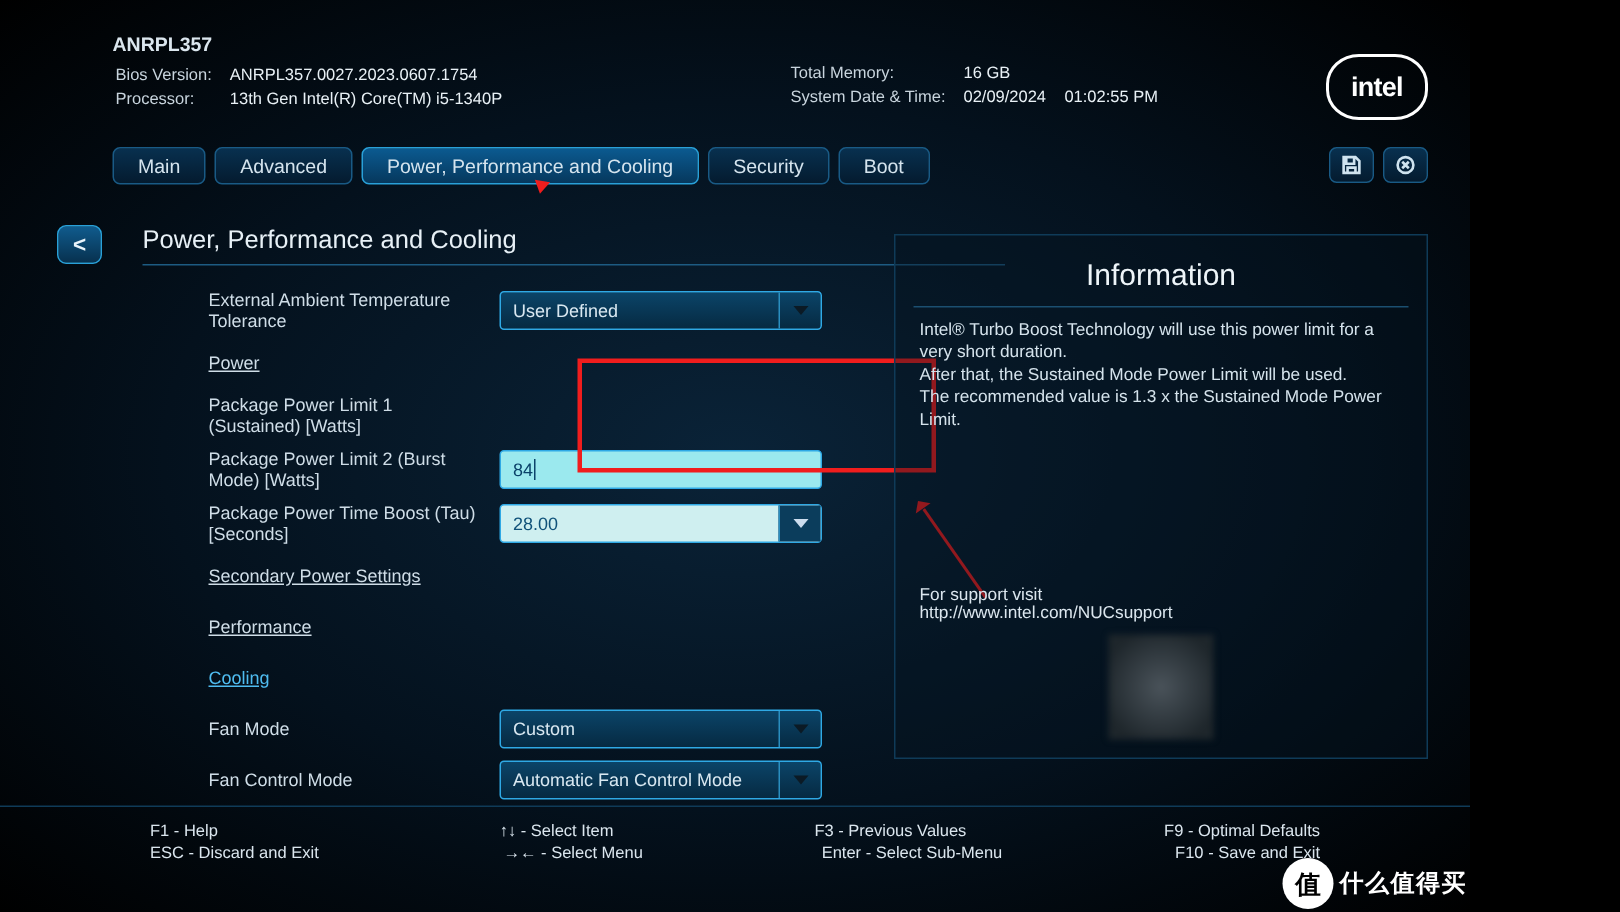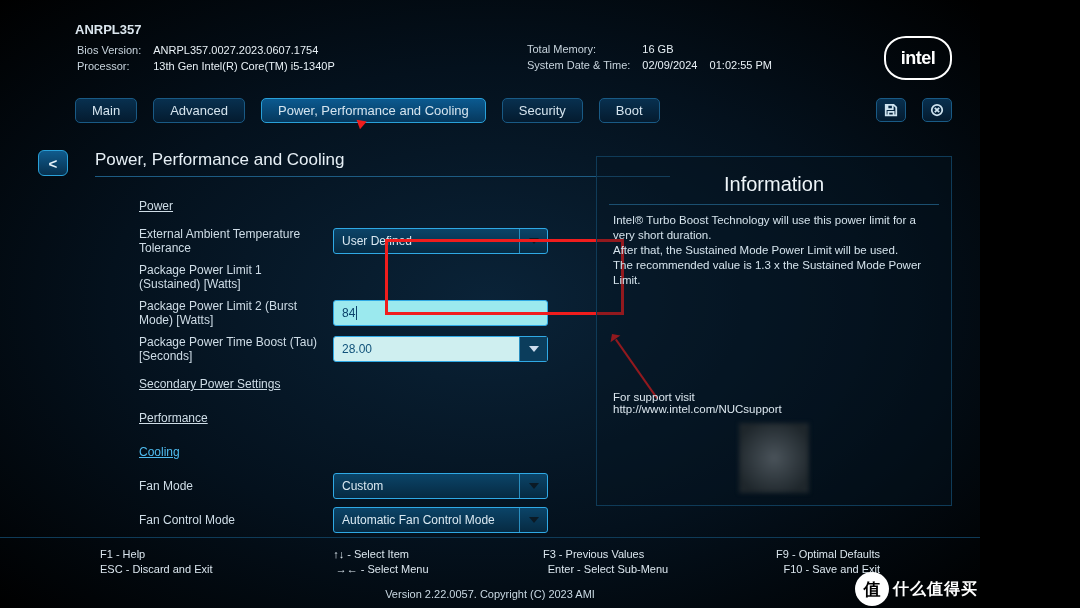--- a/index.html
+++ b/index.html
@@ -9,21 +9,21 @@
   
   .hdr { position:absolute; top:22px; left:75px; right:0; font-size:11px; }
   .hdr .product { font-size:13px; font-weight:bold; margin-bottom:4px; }
   .hdr table td { padding:1px 10px 1px 0; white-space:nowrap; }
   .hdr .lbl { color:#c8d4dd; }
   .hdr .val { color:#e9f1f6; }
   .hdr .col2 { position:absolute; left:450px; top:18px; }
   .logo { position:absolute; top:36px; right:28px; width:68px; height:44px; border:2px solid #fff; border-radius:22px/20px; display:flex; align-items:center; justify-content:center; font-family:Arial; font-weight:bold; color:#fff; font-size:18px; letter-spacing:-0.5px; }
 
   
-  .nav { position:absolute; top:96px; left:75px; right:28px; height:28px; display:flex; gap:16px; align-items:center;justify-content:center; }
+  .nav { position:absolute; top:96px; left:75px; right:28px; height:28px; display:flex; gap:6px; align-items:center;justify-content:center; }
   .tab { background:linear-gradient(#08304f,#041b2f); border:1px solid #195a85; border-radius:5px; padding:4px 16px; font-size:13px; color:#d5e4ee; cursor:pointer; white-space:nowrap; }
   .tab.active { background:linear-gradient(#0b5a90,#06385d); border-color:#29a0d8; }
   .nav-spacer { flex:1; }
   .iconbtn { width:30px; height:24px; background:linear-gradient(#08304f,#041b2f); border:1px solid #195a85; border-radius:5px; display:flex; align-items:center; justify-content:center; cursor:pointer; }
   .iconbtn svg { width:14px; height:14px; stroke:#cfe3ef; stroke-width:2; fill:none; }
 
   
   .back { position:absolute; top:150px; left:38px; width:30px; height:26px; background:linear-gradient(#105b8d,#07314f); border:1px solid #29a0d8; border-radius:6px; display:flex; align-items:center; justify-content:center; color:#e8f3fa; font-size:15px; font-weight:bold; cursor:pointer; }
 
   
@@ -131,35 +131,35 @@
     </div>
   </div>
 
   <div class="back">&lt;</div>
 
   <div class="panel">
     <h2>Power, Performance and Cooling</h2>
     <div class="h2-underline"></div>
     <div class="rows">
       <div class="row">
-          <div class="label link">Power</div>
-        </div>
-      <div class="row">
         <div class="label">External Ambient Temperature Tolerance</div>
         <div class="control">
           <div class="select">
             <div class="txt">User Defined</div>
             <div class="arrow">
                 <svg viewBox="0 0 12 12">
                   <path d="M1 3l5 6 5-6z"></path>
                 </svg>
               </div>
           </div>
         </div>
       </div>
+      <div class="row">
+          <div class="label link">Power</div>
+        </div>
       <div class="row">
         <div class="label">Package Power Limit 1 (Sustained) [Watts]</div>
       </div>
       <div class="row">
         <div class="label">Package Power Limit 2 (Burst Mode) [Watts]</div>
         <div class="control">
             <div class="input focused">
               <span>84</span>
               <span class="cursor"></span>
             </div>
@@ -241,19 +241,18 @@
       <div class="c">F3 - Previous Values</div>
       <div class="c">F9 - Optimal Defaults</div>
     </div>
     <div class="helprow">
       <div class="c">ESC - Discard and Exit</div>
       <div class="c">→← - Select Menu</div>
       <div class="c">Enter - Select Sub-Menu</div>
       <div class="c">F10 - Save and Exit</div>
     </div>
   </div>
-  <div class="version">Version 2.22.0057. Copyright (C) 2023 AMI</div>
 
   <div class="wm">
     <div class="circ">值</div>
     <div class="t">什么值得买</div>
   </div>
 </div>
 
 </body></html>

